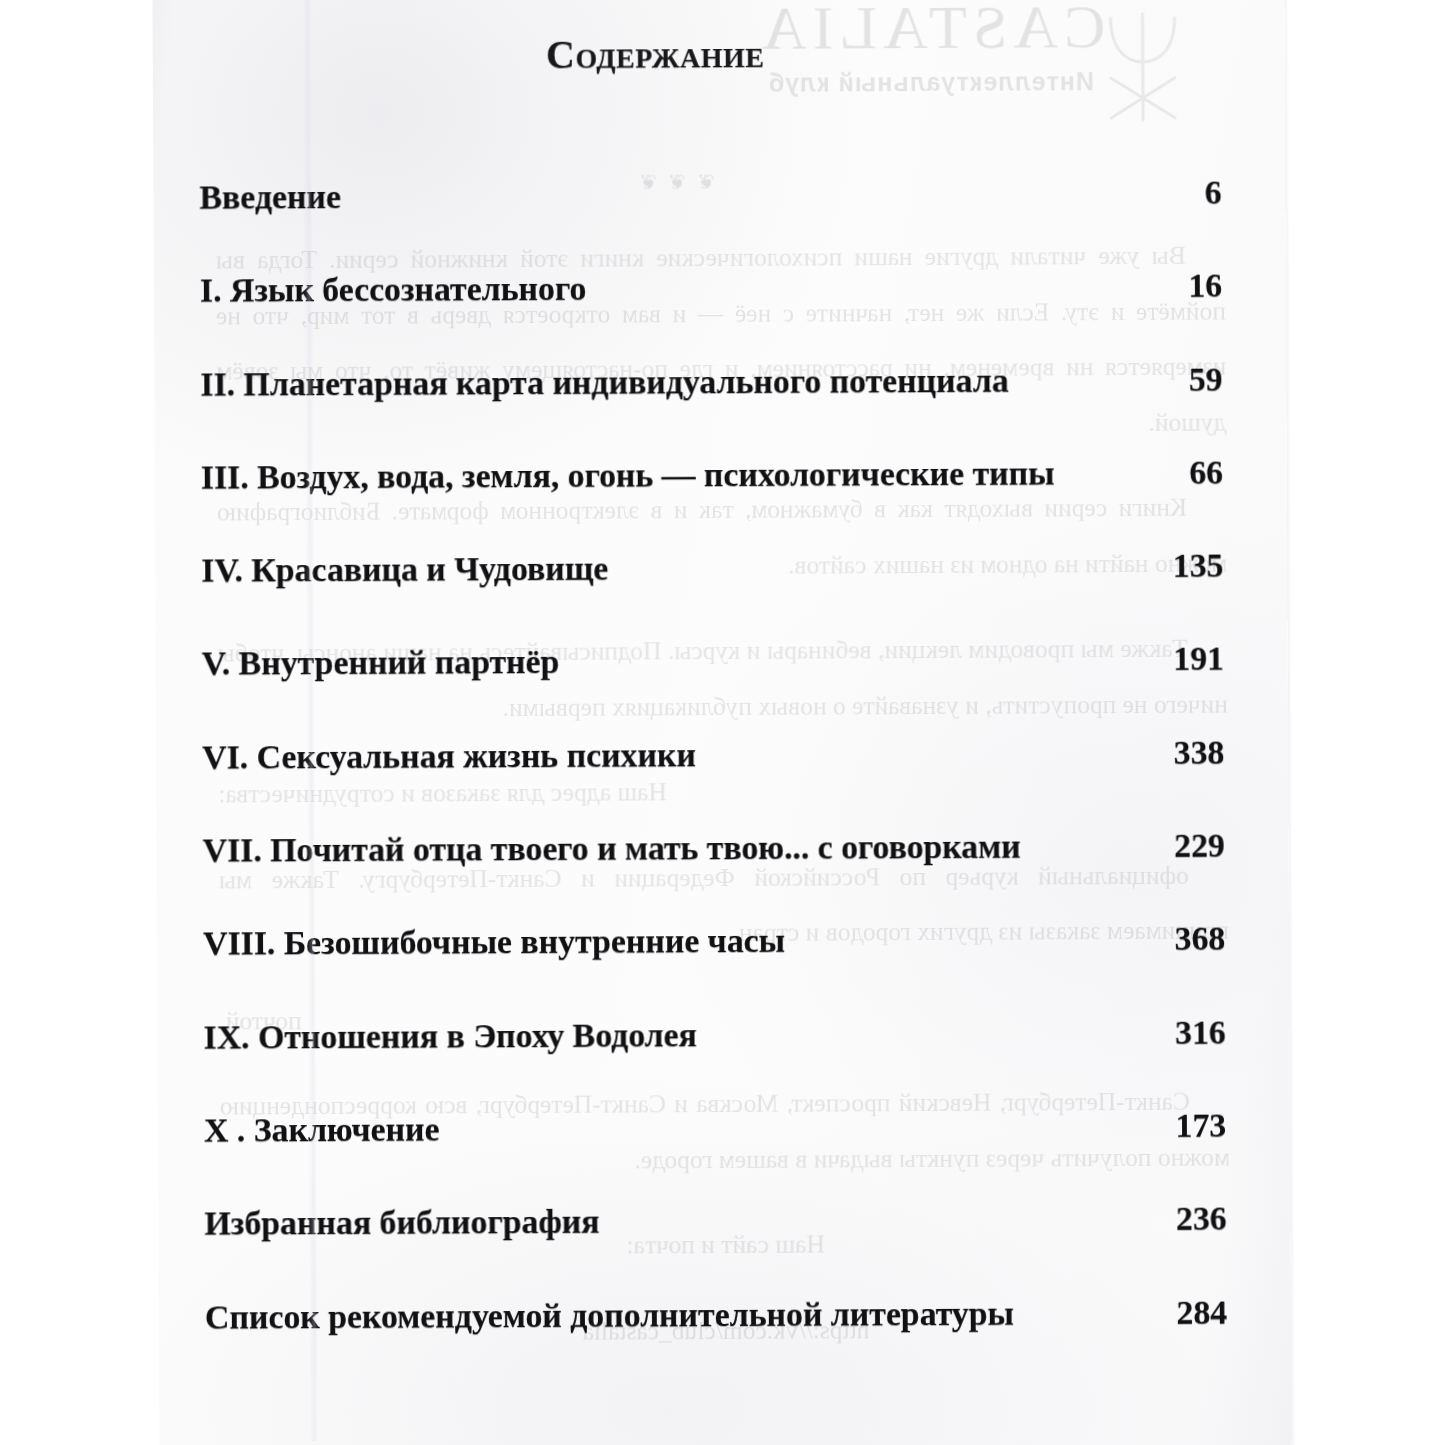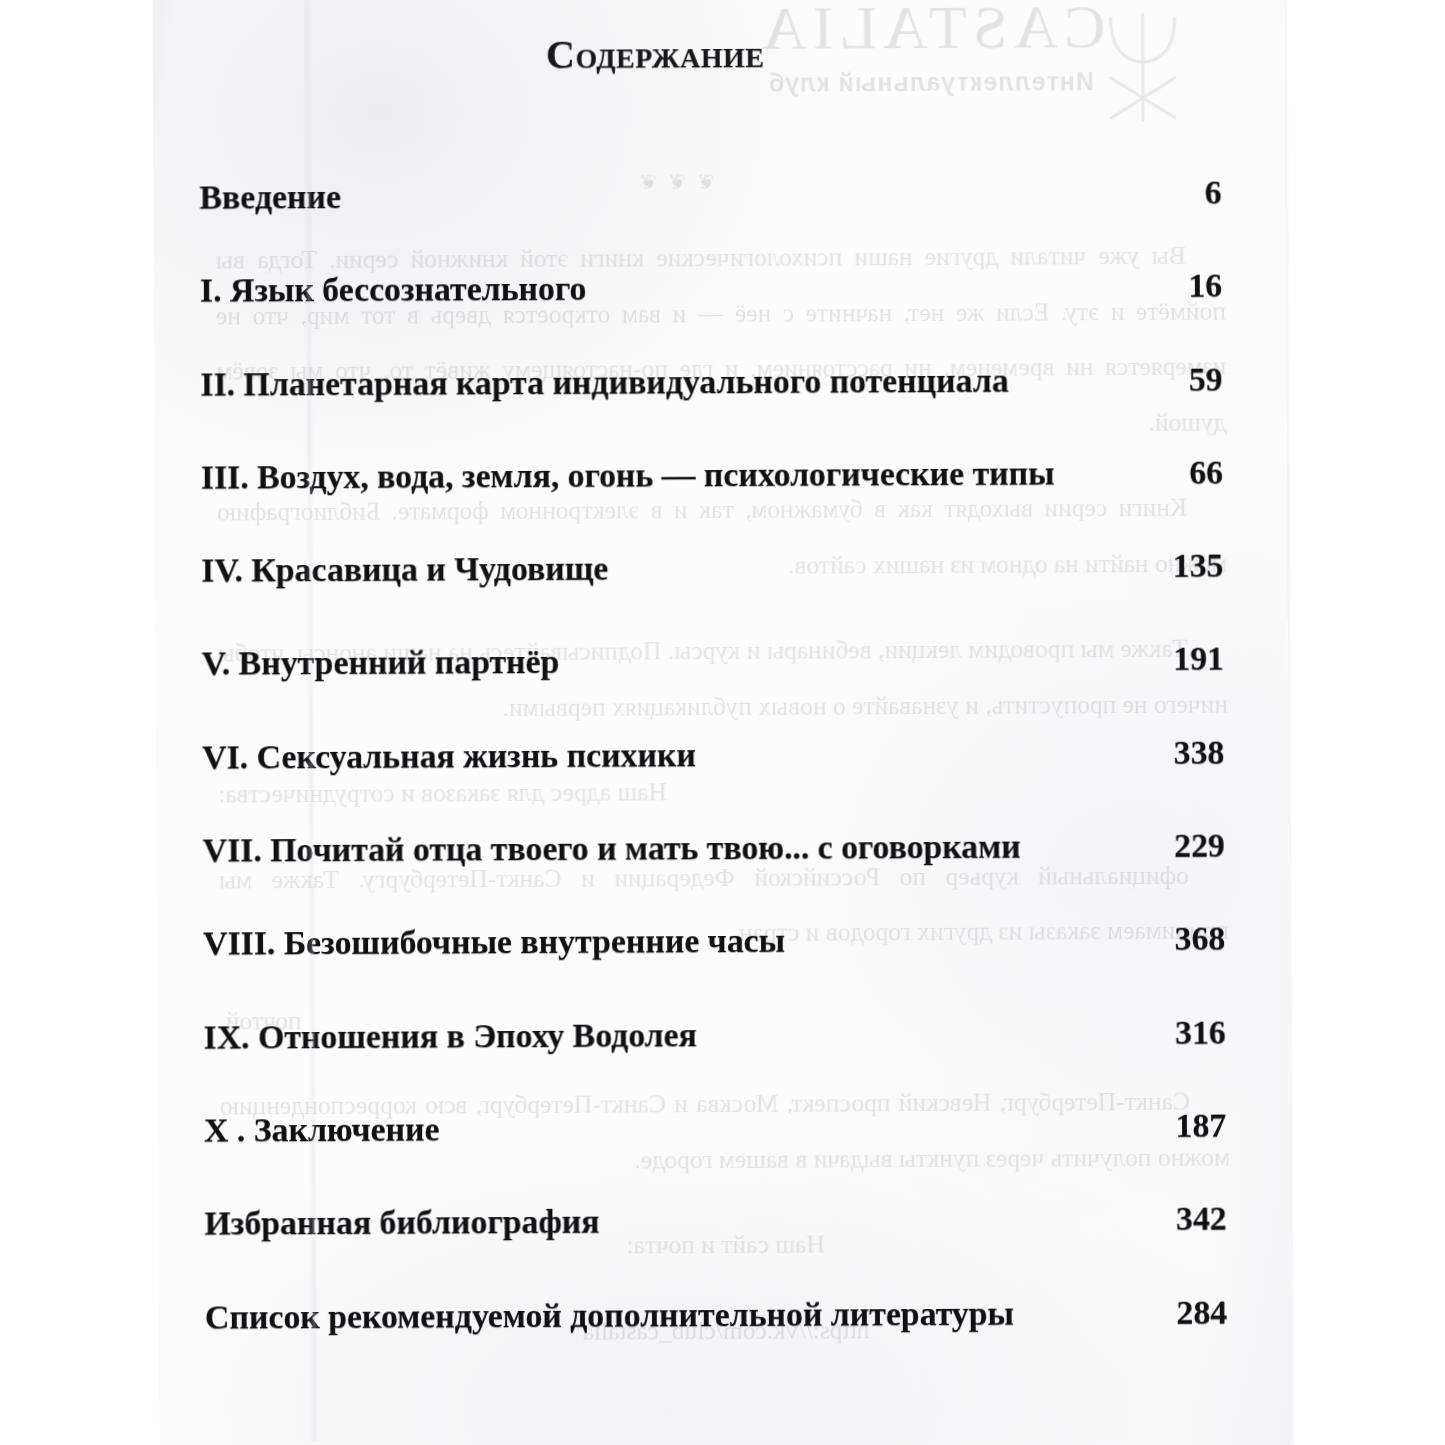--- a/index.html
+++ b/index.html
@@ -321,28 +321,28 @@
             <span class="toc-leader">
               <span class="toc-leader-inner">....................................................................................................................................................................................................................................................................</span>
             </span>
             <span class="toc-page">316</span>
           </div>
           <div class="toc-row">
             <span class="toc-label">X . Заключение</span>
             <span class="toc-leader">
               <span class="toc-leader-inner">....................................................................................................................................................................................................................................................................</span>
             </span>
-            <span class="toc-page">187</span>
+            <span class="toc-page">173</span>
           </div>
           <div class="toc-row">
             <span class="toc-label">Избранная библиография</span>
             <span class="toc-leader">
               <span class="toc-leader-inner">....................................................................................................................................................................................................................................................................</span>
             </span>
-            <span class="toc-page">342</span>
+            <span class="toc-page">236</span>
           </div>
           <div class="toc-row">
             <span class="toc-label">Список рекомендуемой дополнительной литературы</span>
             <span class="toc-leader">
               <span class="toc-leader-inner">....................................................................................................................................................................................................................................................................</span>
             </span>
             <span class="toc-page">284</span>
           </div>
         </div>
     </div>

